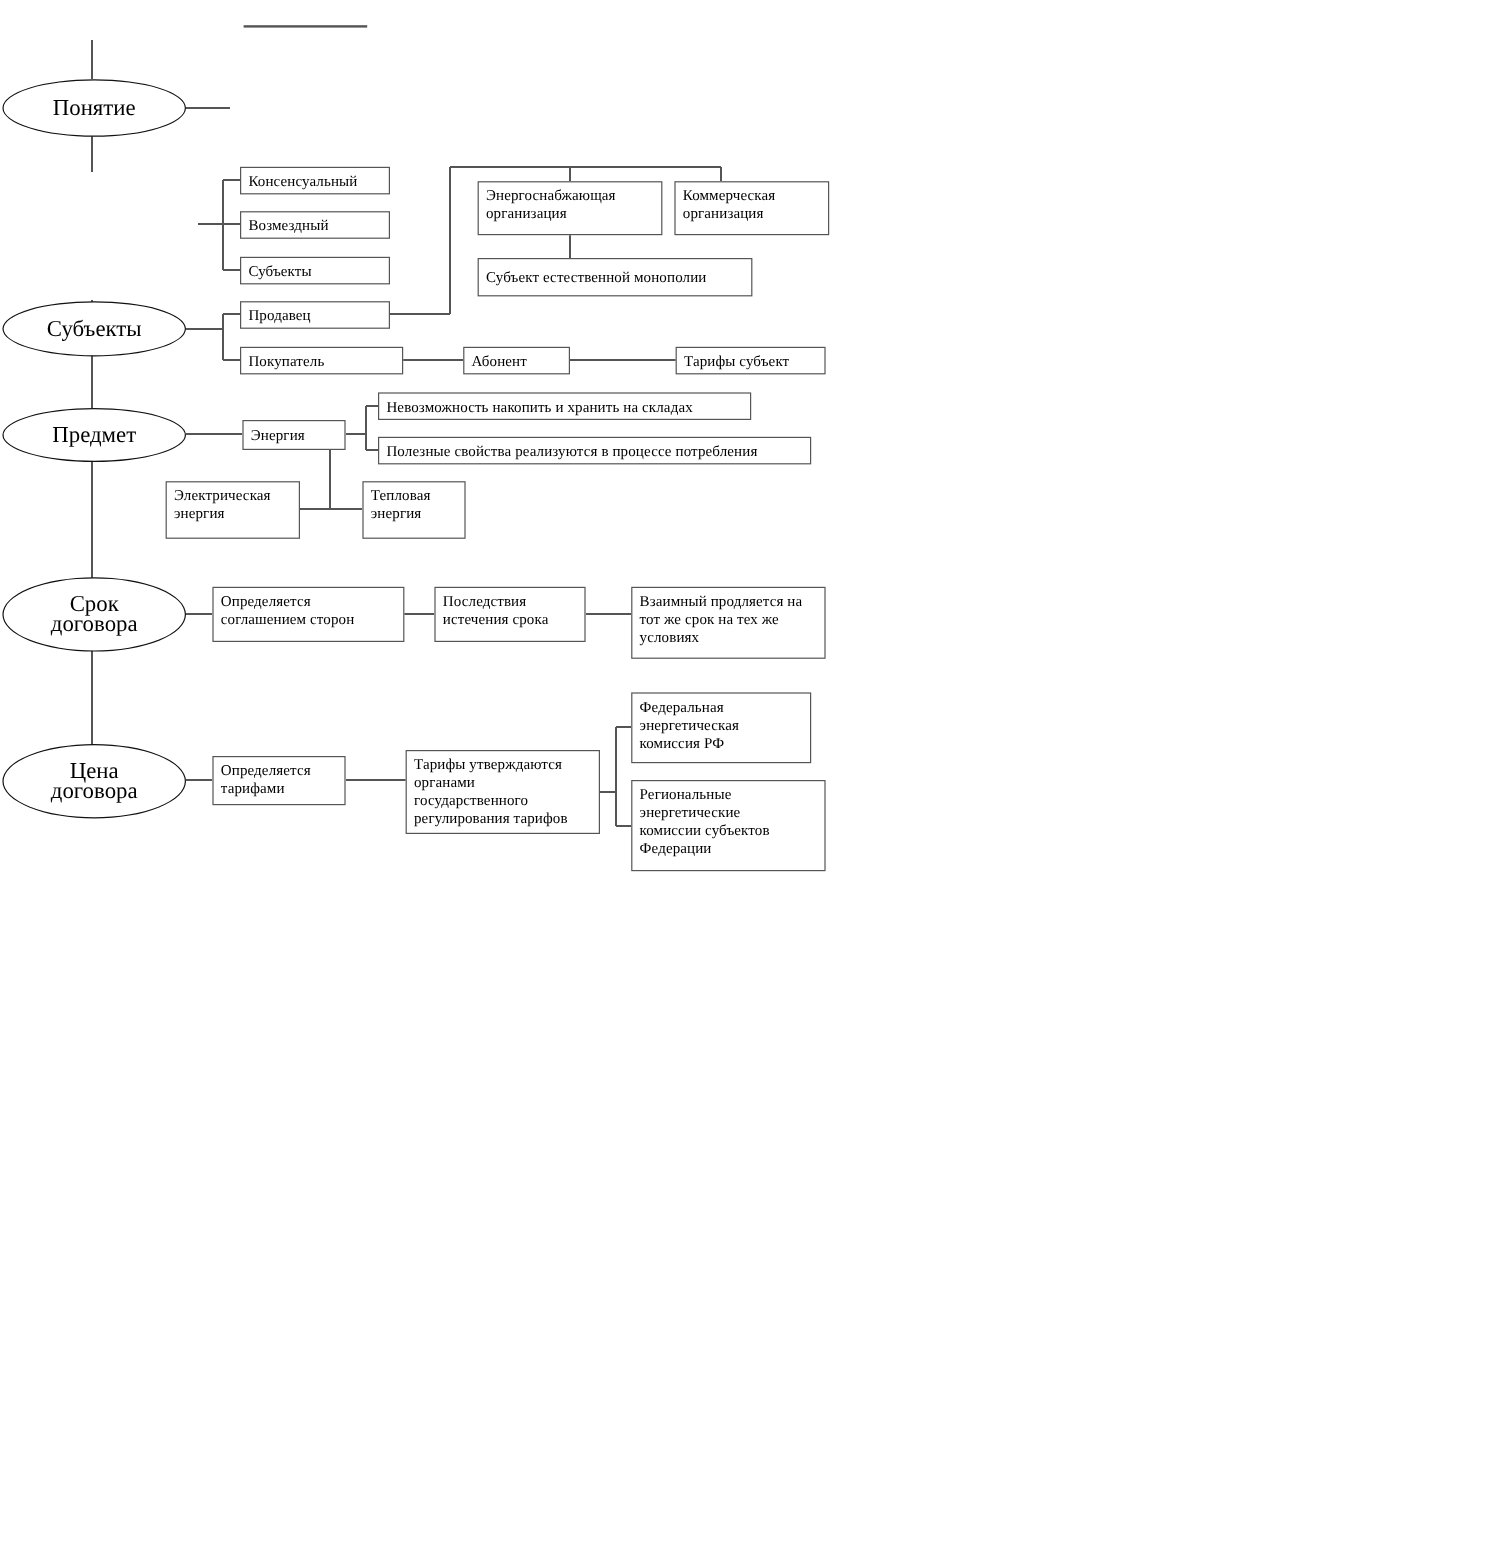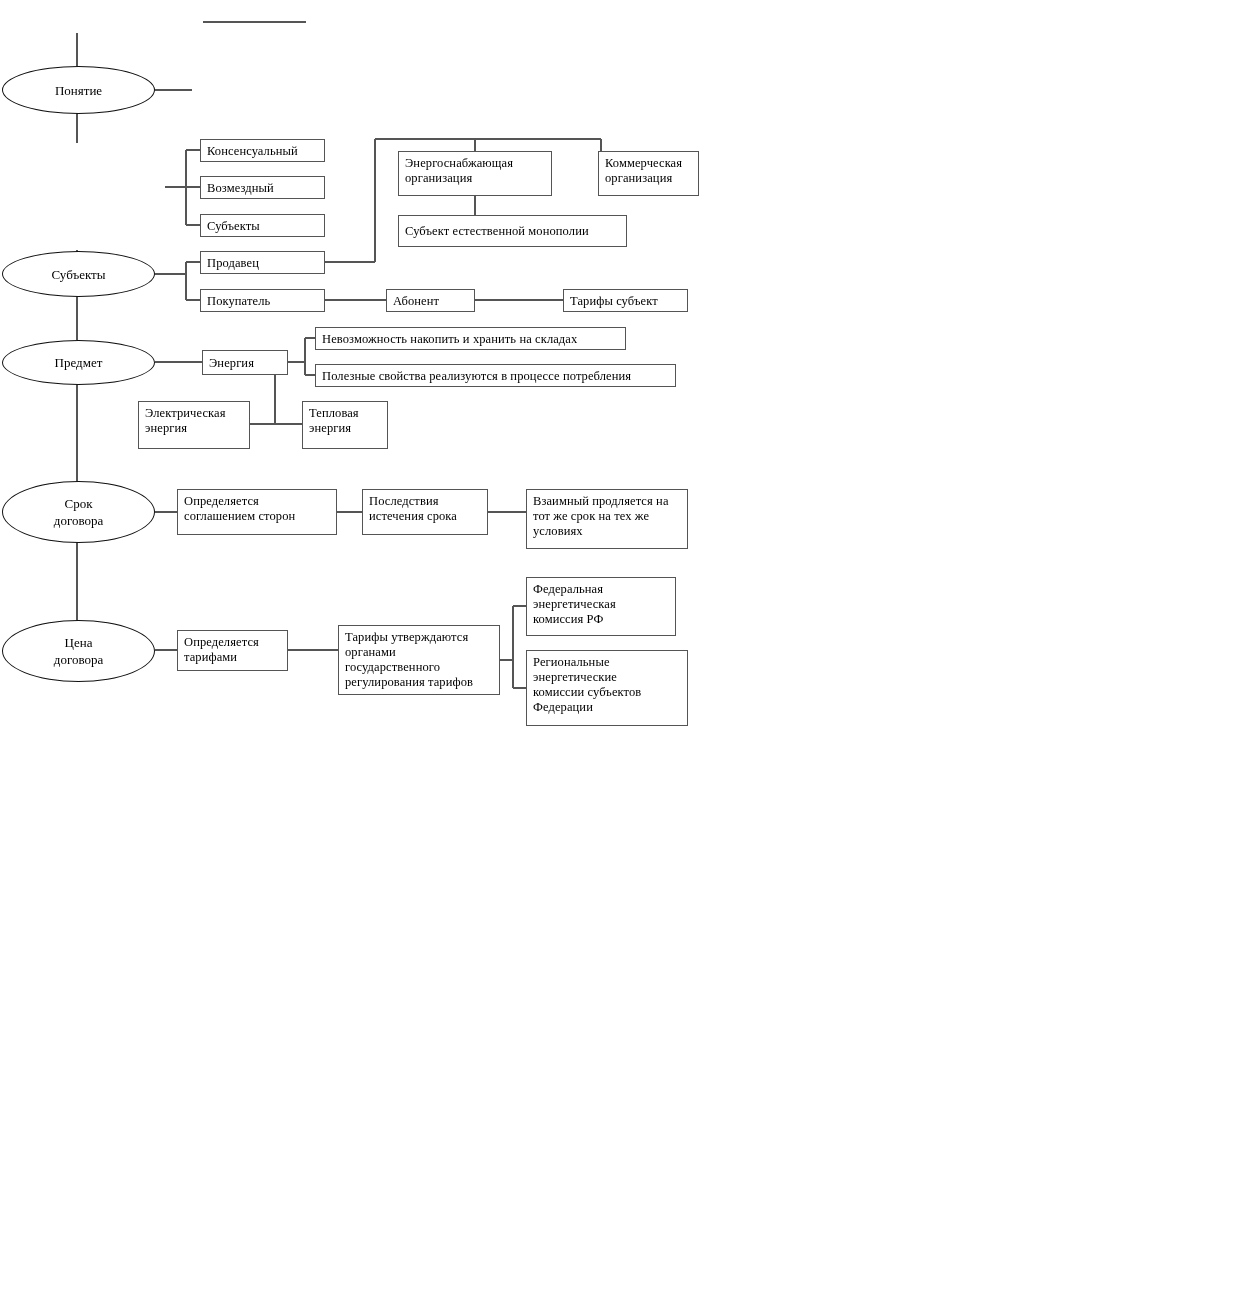--- a/index.html
+++ b/index.html
@@ -44,21 +44,21 @@
   .ellipse {
     position: absolute;
     box-sizing: border-box;
     border: 1.4px solid #111111;
     border-radius: 50%;
     background: #ffffff;
     display: flex;
     align-items: center;
     justify-content: center;
     text-align: center;
-    font-size: 13px;
+    font-size: 19px;
     line-height: 17px;
     color: #000000;
     white-space: pre-line;
   }
   .toprule {
     position: absolute;
     background: #555555;
   }
 </style>
 </head>
@@ -142,26 +142,26 @@
 
 
   <div class="node vcenter" style="left:200px; top:139px; width:125px; height:23px;">Консенсуальный</div>
 
   <div class="node vcenter" style="left:200px; top:176px; width:125px; height:23px;">Возмездный</div>
 
   <div class="node vcenter" style="left:200px; top:214px; width:125px; height:23px;">Субъекты</div>
 
   <div class="node vcenter" style="left:200px; top:251px; width:125px; height:23px;">Продавец</div>
 
-  <div class="node vcenter" style="left:200px; top:289px; width:125px; height:23px;">Покупатель</div>
+  <div class="node vcenter" style="left:200px; top:289px; width:136px; height:23px;">Покупатель</div>
 
   <div class="node" style="left:398px; top:151px; width:154px; height:45px;">Энергоснабжающая
 организация</div>
 
-  <div class="node" style="left:562px; top:151px; width:101px; height:45px;margin-left:36px;">Коммерческая
+  <div class="node" style="left:562px; top:151px; width:129px; height:45px;">Коммерческая
 организация</div>
 
   <div class="node vcenter" style="left:398px; top:215px; width:229px; height:32px;">Субъект  естественной монополии</div>
 
   <div class="node vcenter" style="left:386px; top:289px; width:89px; height:23px;">Абонент</div>
 
   <div class="node vcenter" style="left:563px; top:289px; width:125px; height:23px;">Тарифы субъект</div>
 
   <div class="node vcenter" style="left:202px; top:350px; width:86px; height:25px;">Энергия</div>
 

